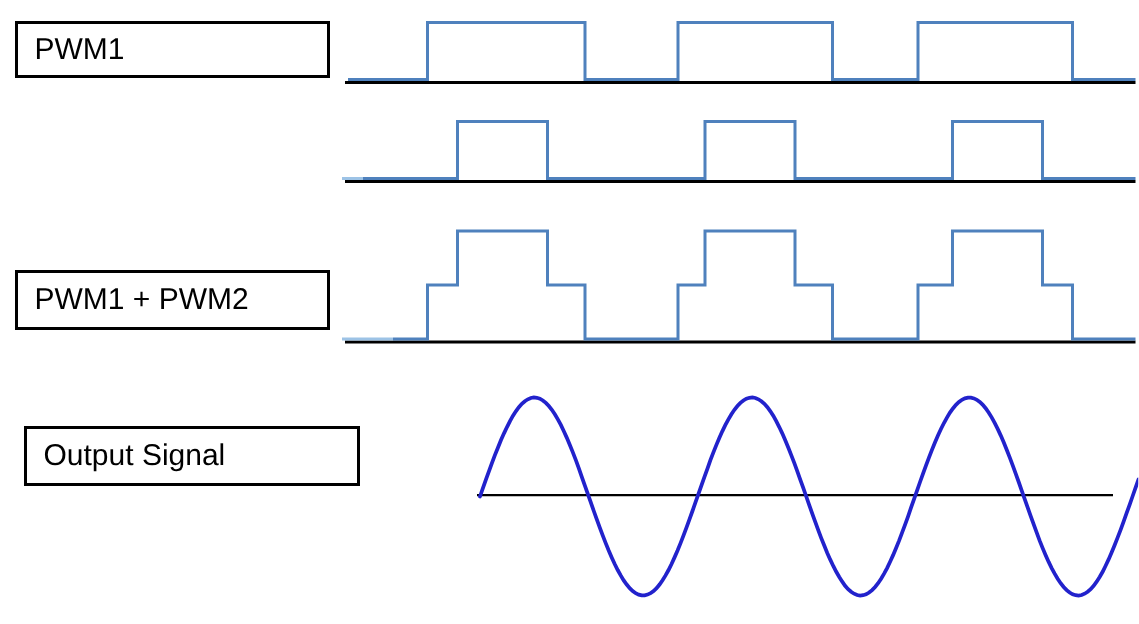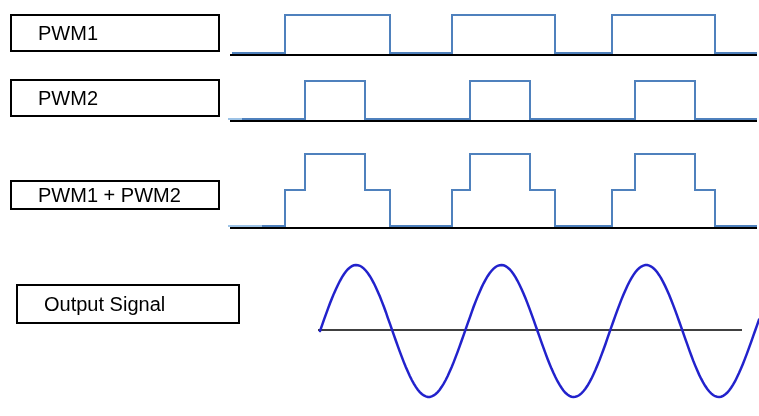--- a/index.html
+++ b/index.html
@@ -41,29 +41,29 @@
     fill: none;
     stroke-width: 2.5;
     stroke-linecap: round;
   }
   .label-box {
     position: absolute;
     border: 2px solid #000000;
     background: #ffffff;
     display: flex;
     align-items: center;
-    padding-left: 26px;
+    padding-left: 11px;
     box-sizing: border-box;
     font-size: 20px;
     color: #000000;
     white-space: nowrap;
   }
   .box-pwm1   { left: 10px; top: 14px;  width: 210px; height: 38px; }
   .box-pwm2   { left: 10px; top: 79px;  width: 210px; height: 38px; }
-  .box-sum    { left: 10px; top: 180px; width: 210px; height: 30px; }
+  .box-sum    { left: 10px; top: 180px; width: 210px; height: 40px; }
   .box-output { left: 16px; top: 284px; width: 224px; height: 40px; }
 </style>
 </head>
 <body>
 
 <div class="canvas">
 
   <svg class="wave-svg" width="759" height="416" viewBox="0 0 759 416" xmlns="http://www.w3.org/2000/svg">
 
     <line class="axis" x1="230" y1="55" x2="757" y2="55" stroke="#000000"></line>
@@ -77,23 +77,20 @@
     <polyline class="wave" points="232,53 285,53 285,15 390,15 390,53 452,53 452,15 555,15 555,53 612,53 612,15 715,15 715,53 757,53" stroke="#4f81bd"></polyline>
     <polyline class="wave" points="242,119 305,119 305,81 365,81 365,119 470,119 470,81 530,81 530,119 635,119 635,81 695,81 695,119 757,119" stroke="#4f81bd"></polyline>
     <polyline class="wave" points="262,226 285,226 285,190 305,190 305,154 365,154 365,190 390,190 390,226 452,226 452,190 470,190 470,154 530,154 530,190 555,190 555,226 612,226 612,190 635,190 635,154 695,154 695,190 715,190 715,226 757,226" stroke="#4f81bd"></polyline>
 
     <path class="sine" stroke="#2222cc" d="M320.0 331.0L322.0 325.3L324.0 319.6L326.0 314.1L328.0 308.6L330.0 303.3L332.0 298.3L334.0 293.4L336.0 288.9L338.0 284.7L340.0 280.8L341.9 277.3L343.9 274.2L345.9 271.5L347.9 269.2L349.9 267.5L351.9 266.2L353.9 265.3L355.9 265.0L357.9 265.2L359.9 265.8L361.9 267.0L363.9 268.6L365.9 270.7L367.9 273.2L369.9 276.2L371.9 279.6L373.9 283.3L375.9 287.5L377.9 291.9L379.9 296.6L381.9 301.6L383.9 306.8L385.9 312.2L387.8 317.8L389.8 323.4L391.8 329.1L393.8 334.8L395.8 340.5L397.8 346.1L399.8 351.6L401.8 356.9L403.8 362.1L405.8 367.0L407.8 371.6L409.8 376.0L411.8 380.0L413.8 383.6L415.8 386.9L417.8 389.7L419.8 392.1L421.8 394.0L423.8 395.5L425.8 396.4L427.8 396.9L429.8 396.9L431.7 396.4L433.7 395.5L435.7 394.0L437.7 392.1L439.7 389.7L441.7 386.8L443.7 383.6L445.7 380.0L447.7 376.0L449.7 371.6L451.7 367.0L453.7 362.1L455.7 356.9L457.7 351.6L459.7 346.1L461.7 340.5L463.7 334.8L465.7 329.1L467.7 323.4L469.7 317.8L471.7 312.2L473.6 306.8L475.6 301.6L477.6 296.6L479.6 291.9L481.6 287.4L483.6 283.3L485.6 279.6L487.6 276.2L489.6 273.2L491.6 270.7L493.6 268.6L495.6 267.0L497.6 265.8L499.6 265.2L501.6 265.0L503.6 265.3L505.6 266.2L507.6 267.5L509.6 269.2L511.6 271.5L513.6 274.2L515.6 277.3L517.5 280.8L519.5 284.7L521.5 288.9L523.5 293.5L525.5 298.3L527.5 303.4L529.5 308.6L531.5 314.1L533.5 319.7L535.5 325.3L537.5 331.0L539.5 336.7L541.5 342.4L543.5 347.9L545.5 353.4L547.5 358.7L549.5 363.7L551.5 368.6L553.5 373.1L555.5 377.3L557.5 381.2L559.5 384.7L561.5 387.8L563.4 390.5L565.4 392.8L567.4 394.5L569.4 395.8L571.4 396.7L573.4 397.0L575.4 396.8L577.4 396.2L579.4 395.0L581.4 393.4L583.4 391.3L585.4 388.8L587.4 385.8L589.4 382.4L591.4 378.7L593.4 374.5L595.4 370.1L597.4 365.3L599.4 360.4L601.4 355.1L603.4 349.7L605.4 344.2L607.3 338.6L609.3 332.9L611.3 327.2L613.3 321.5L615.3 315.9L617.3 310.4L619.3 305.1L621.3 299.9L623.3 295.0L625.3 290.4L627.3 286.0L629.3 282.0L631.3 278.4L633.3 275.1L635.3 272.3L637.3 269.9L639.3 268.0L641.3 266.5L643.3 265.6L645.3 265.1L647.3 265.1L649.3 265.6L651.2 266.5L653.2 268.0L655.2 269.9L657.2 272.3L659.2 275.2L661.2 278.4L663.2 282.1L665.2 286.1L667.2 290.4L669.2 295.0L671.2 300.0L673.2 305.1L675.2 310.4L677.2 315.9L679.2 321.5L681.2 327.2L683.2 332.9L685.2 338.6L687.2 344.2L689.2 349.8L691.2 355.2L693.1 360.4L695.1 365.4L697.1 370.1L699.1 374.6L701.1 378.7L703.1 382.4L705.1 385.8L707.1 388.8L709.1 391.3L711.1 393.4L713.1 395.0L715.1 396.2L717.1 396.8L719.1 397.0L721.1 396.7L723.1 395.8L725.1 394.5L727.1 392.8L729.1 390.5L731.1 387.8L733.1 384.7L735.1 381.2L737.0 377.3L739.0 373.1L741.0 368.5L743.0 363.7L745.0 358.6L747.0 353.4L749.0 347.9L751.0 342.3L753.0 336.7L755.0 331.0L757.0 325.3L759.0 319.6"></path>
   </svg>
 
   <div class="label-box box-pwm1">
     <span>PWM1</span>
   </div>
-  <div class="label-box box-pwm2">
-    <span>PWM2</span>
-  </div>
   <div class="label-box box-sum">
     <span>PWM1 + PWM2</span>
   </div>
   <div class="label-box box-output">
     <span>Output Signal</span>
   </div>
 
 </div>
 
 </body></html>

